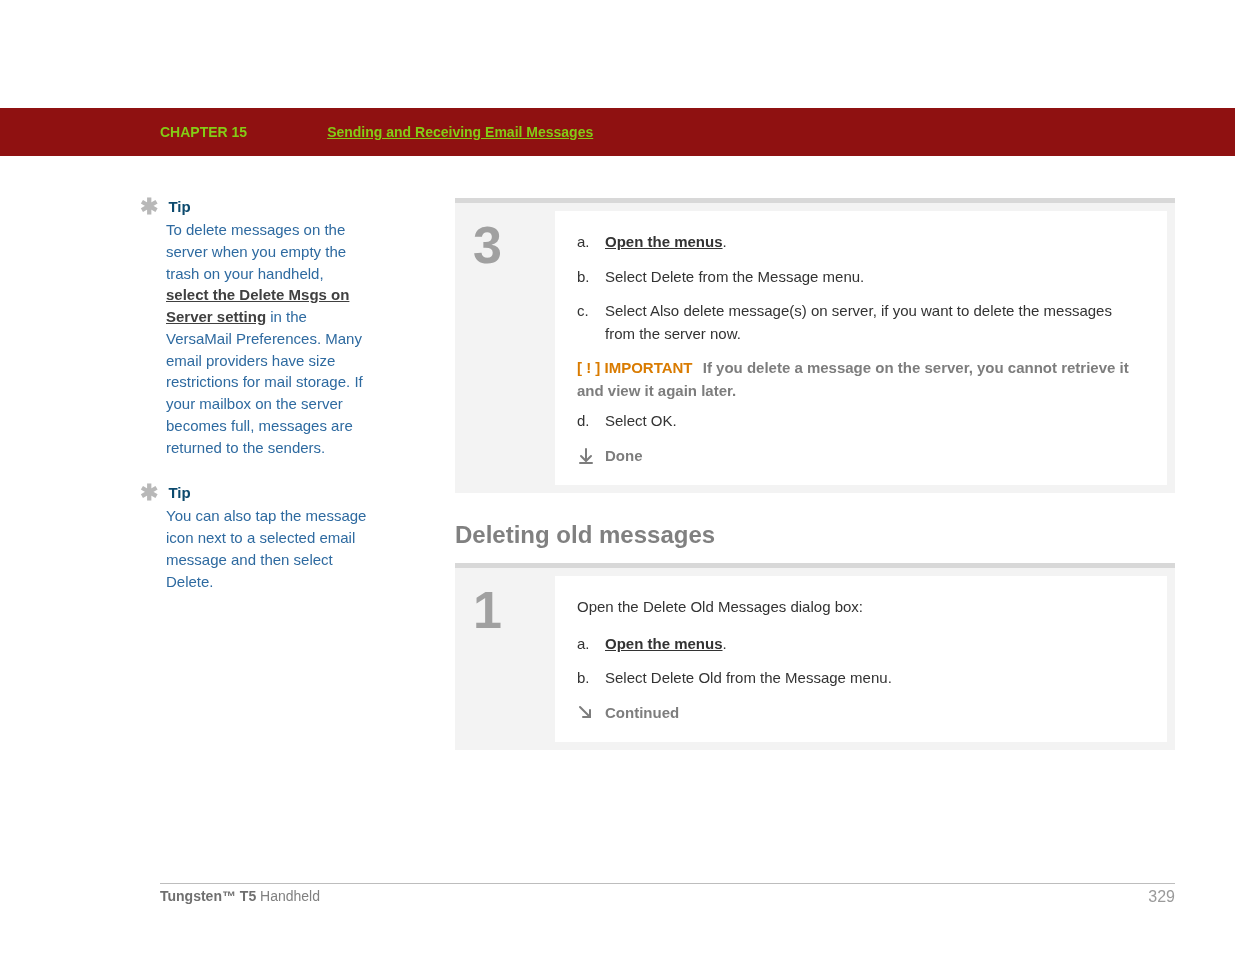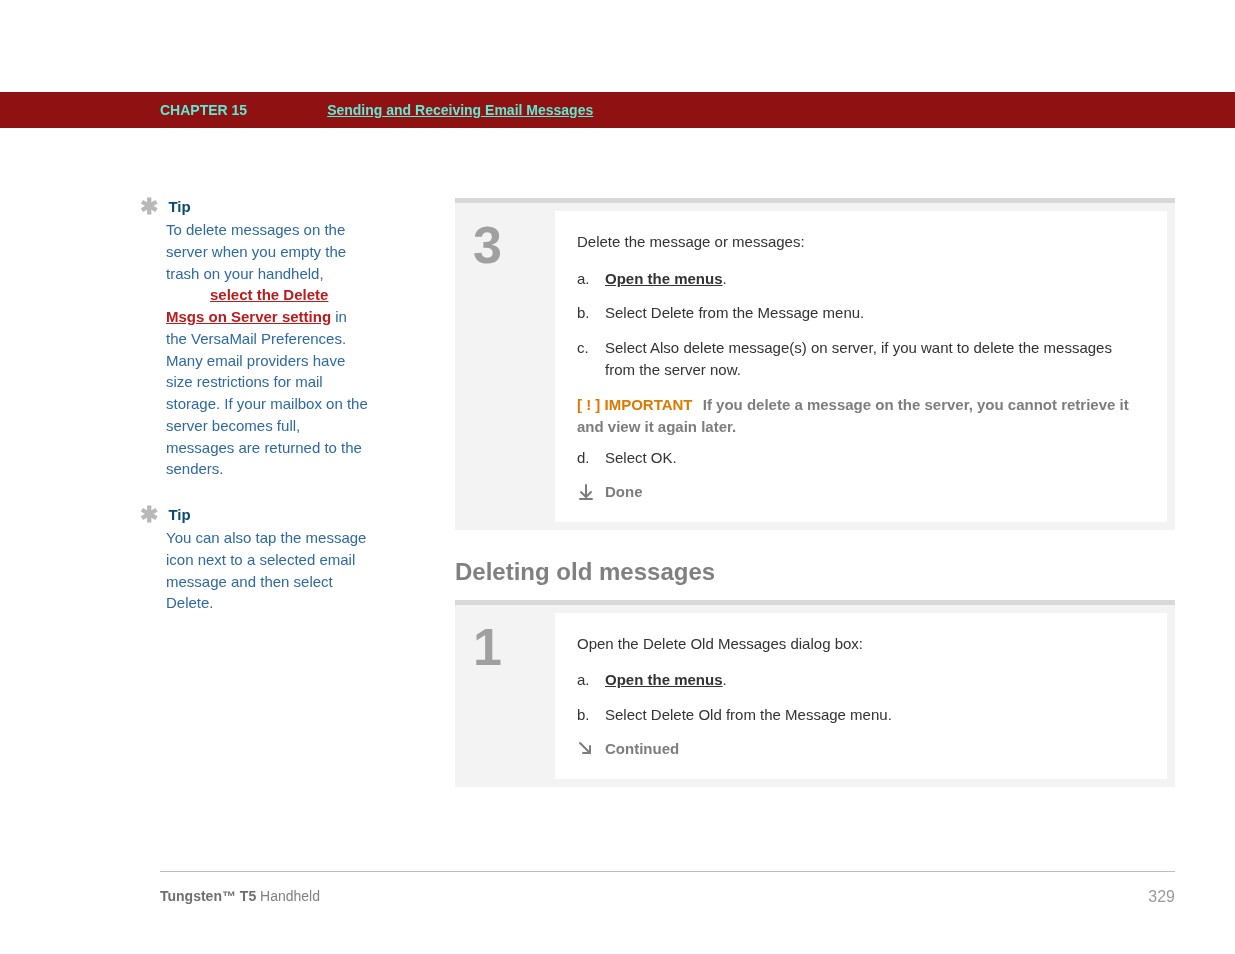--- a/index.html
+++ b/index.html
@@ -6,45 +6,45 @@
   body {
     font-family: "Helvetica Neue", Arial, sans-serif;
     background: #ffffff;
     width: 1235px;
     height: 954px;
     position: relative;
     color: #333;
   }
   .header-bar {
     position: absolute;
-    top: 92px;
+    top: 108px;
     left: 0;
     right: 0;
-    height: 36px;
+    height: 48px;
     background: #8f1111;
     display: flex;
     align-items: center;
-    color: #5eead4;
+    color: #84cc16;
     font-weight: bold;
     font-size: 14px;
   }
   .header-chapter { margin-left: 160px; }
   .header-title { margin-left: 80px; text-decoration: underline; }
   .sidebar {
     position: absolute;
     left: 140px;
     top: 198px;
     width: 230px;
   }
   .tip-block { margin-bottom: 26px; }
   .tip-head { display: flex; align-items: center; margin-bottom: 4px; }
   .tip-asterisk { color: #b8b8b8; font-size: 22px; font-weight: bold; margin-right: 10px; line-height: 14px; }
   .tip-label { color: #0c4a6e; font-weight: bold; font-size: 15px; }
   .tip-body { color: #2e6aa0; font-size: 15px; line-height: 1.45; margin-left: 26px; }
-  .tip-link { font-weight: bold; text-decoration: underline; color: #b91c1c; margin-left: 44px; }
+  .tip-link { font-weight: bold; text-decoration: underline; color: #404040; }
   .main {
     position: absolute;
     left: 455px;
     top: 198px;
     width: 720px;
   }
   .step-box {
     background: #f3f3f3;
     border-top: 5px solid #d8d8d8;
     padding: 0;
@@ -83,21 +83,21 @@
     font-size: 24px;
     font-weight: bold;
     margin: 6px 0 14px 0;
   }
   .footer {
     position: absolute;
     left: 160px;
     right: 60px;
     bottom: 48px;
     border-top: 1px solid #bdbdbd;
-    padding-top: 16px;
+    padding-top: 4px;
     display: flex;
     justify-content: space-between;
     color: #808080;
     font-size: 14px;
   }
   .footer .product b { color: #6f6f6f; }
   .footer .pagenum { color: #9a9a9a; font-size: 16px; }
 </style>
 </head>
 <body>
@@ -129,21 +129,20 @@
     </div>
   </div>
 
 </div>
 
 <div class="main">
 
   <div class="step-box">
     <div class="step-num">3</div>
     <div class="step-content">
-      <div class="lead">Delete the message or messages:</div>
       <ol class="substeps">
         <li>
           <span class="letter">a.</span>
           <a href="#" class="inline-link">Open the menus</a><span>.</span>
         </li>
         <li>
           <span class="letter">b.</span>
           <span>Select Delete from the Message menu.</span>
         </li>
         <li>

